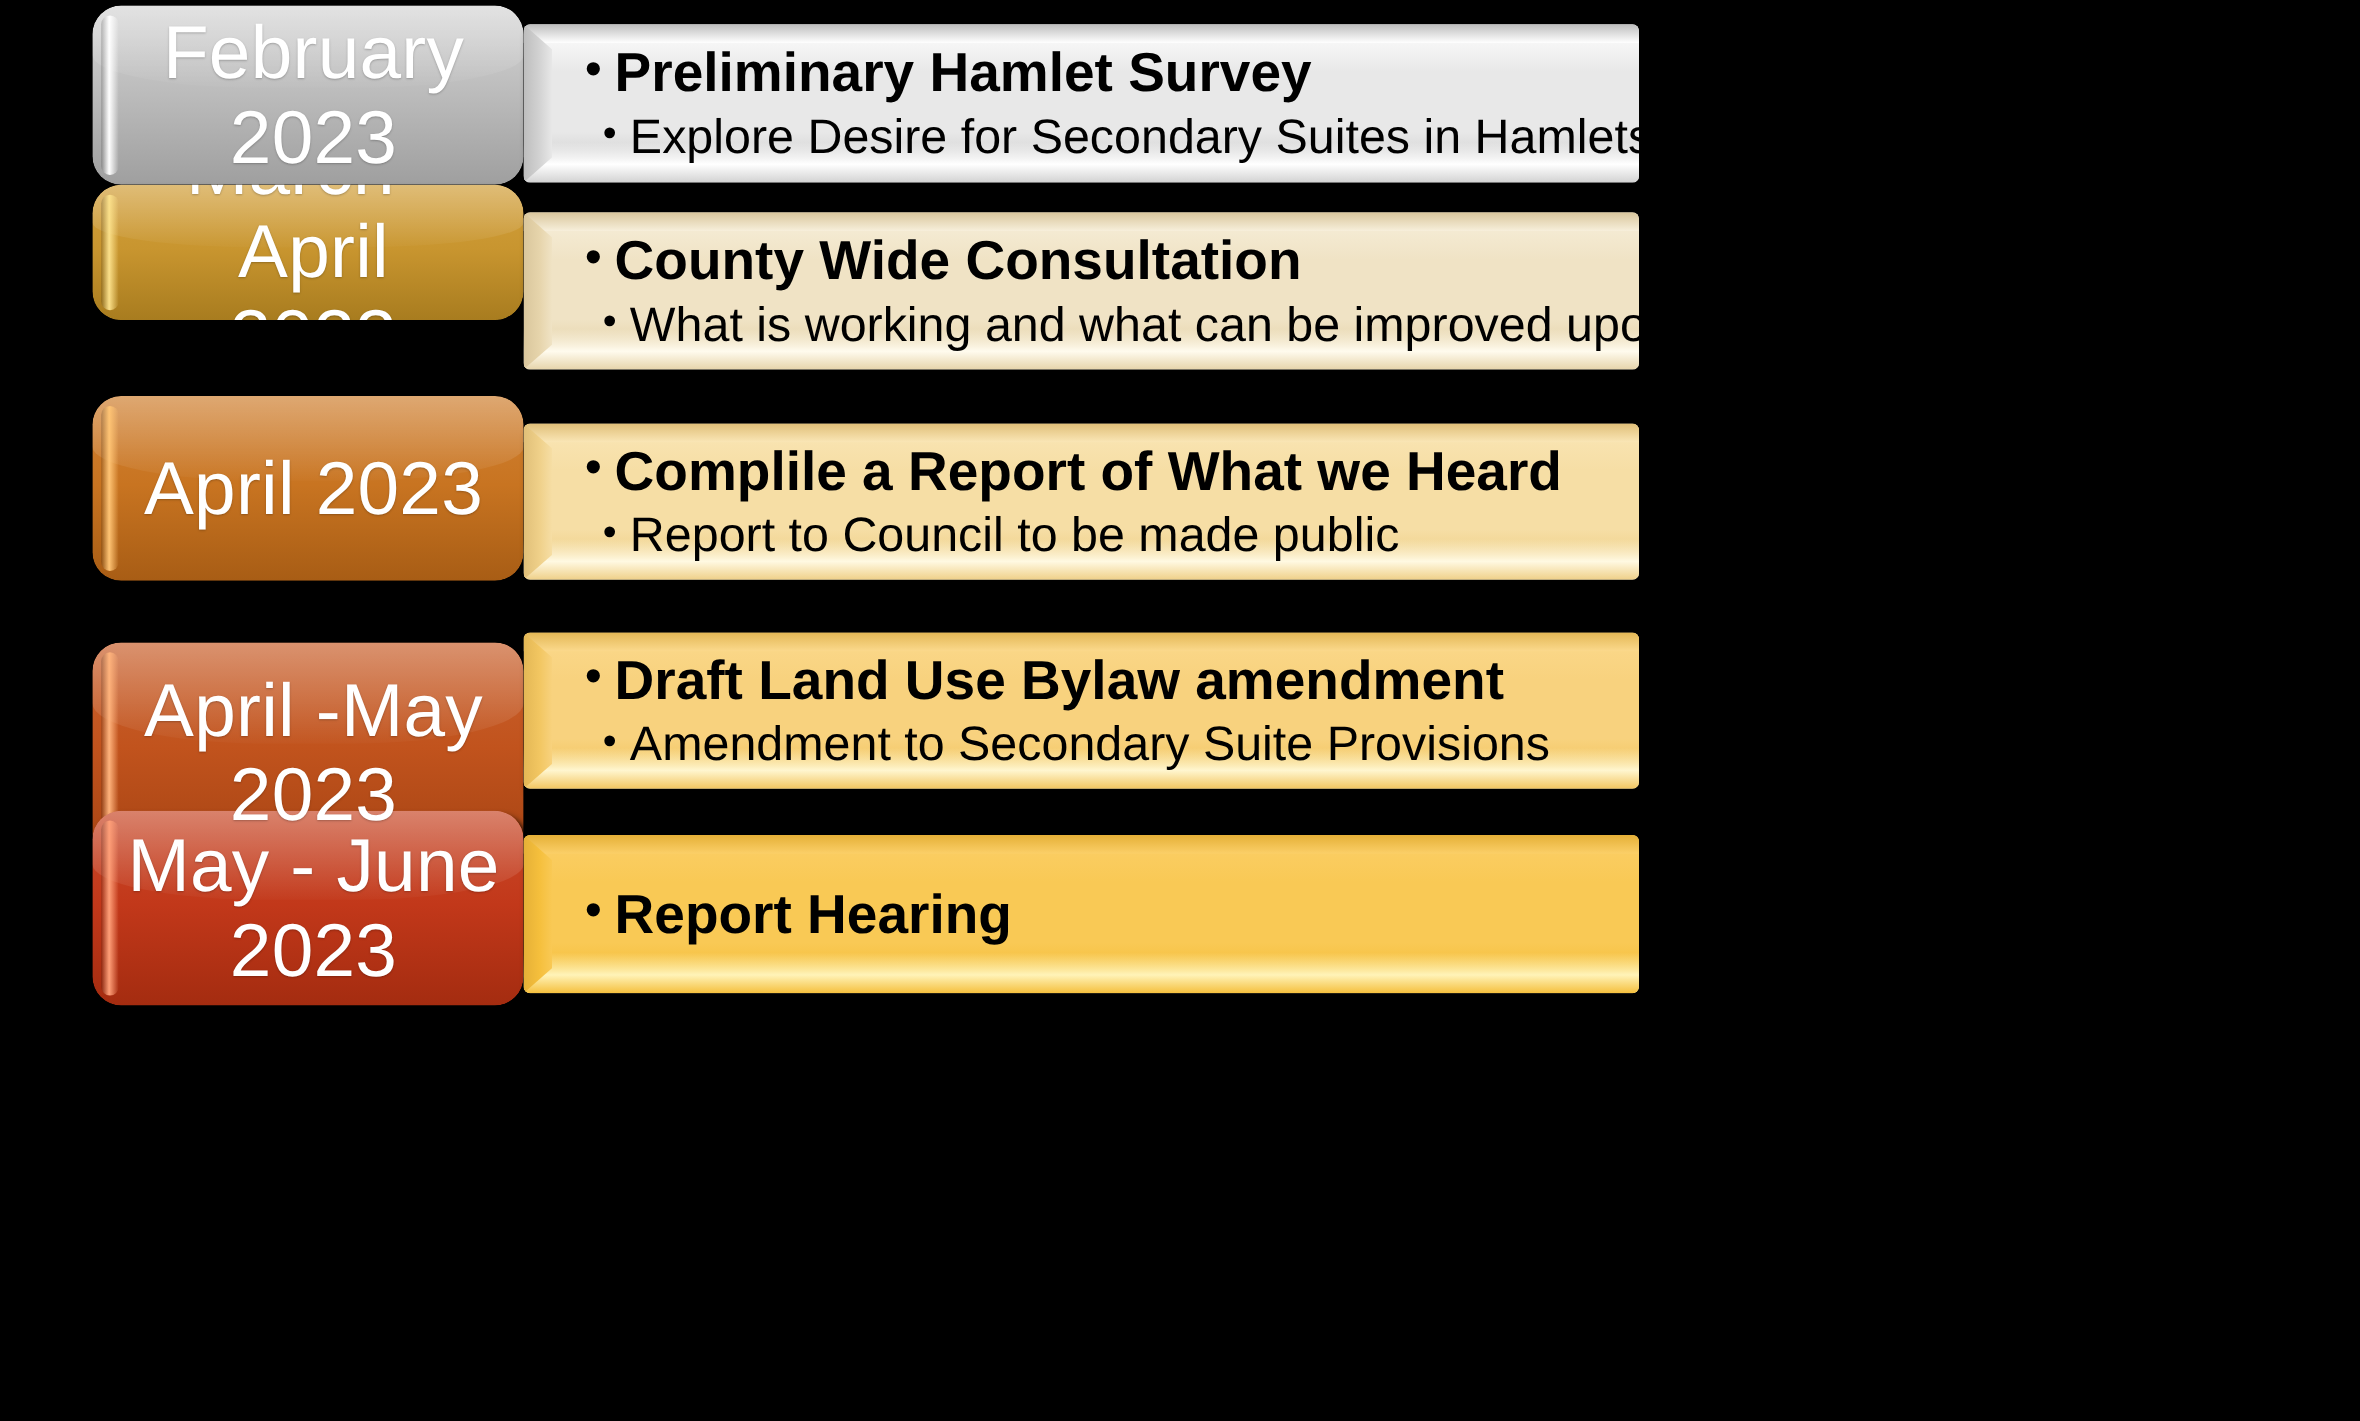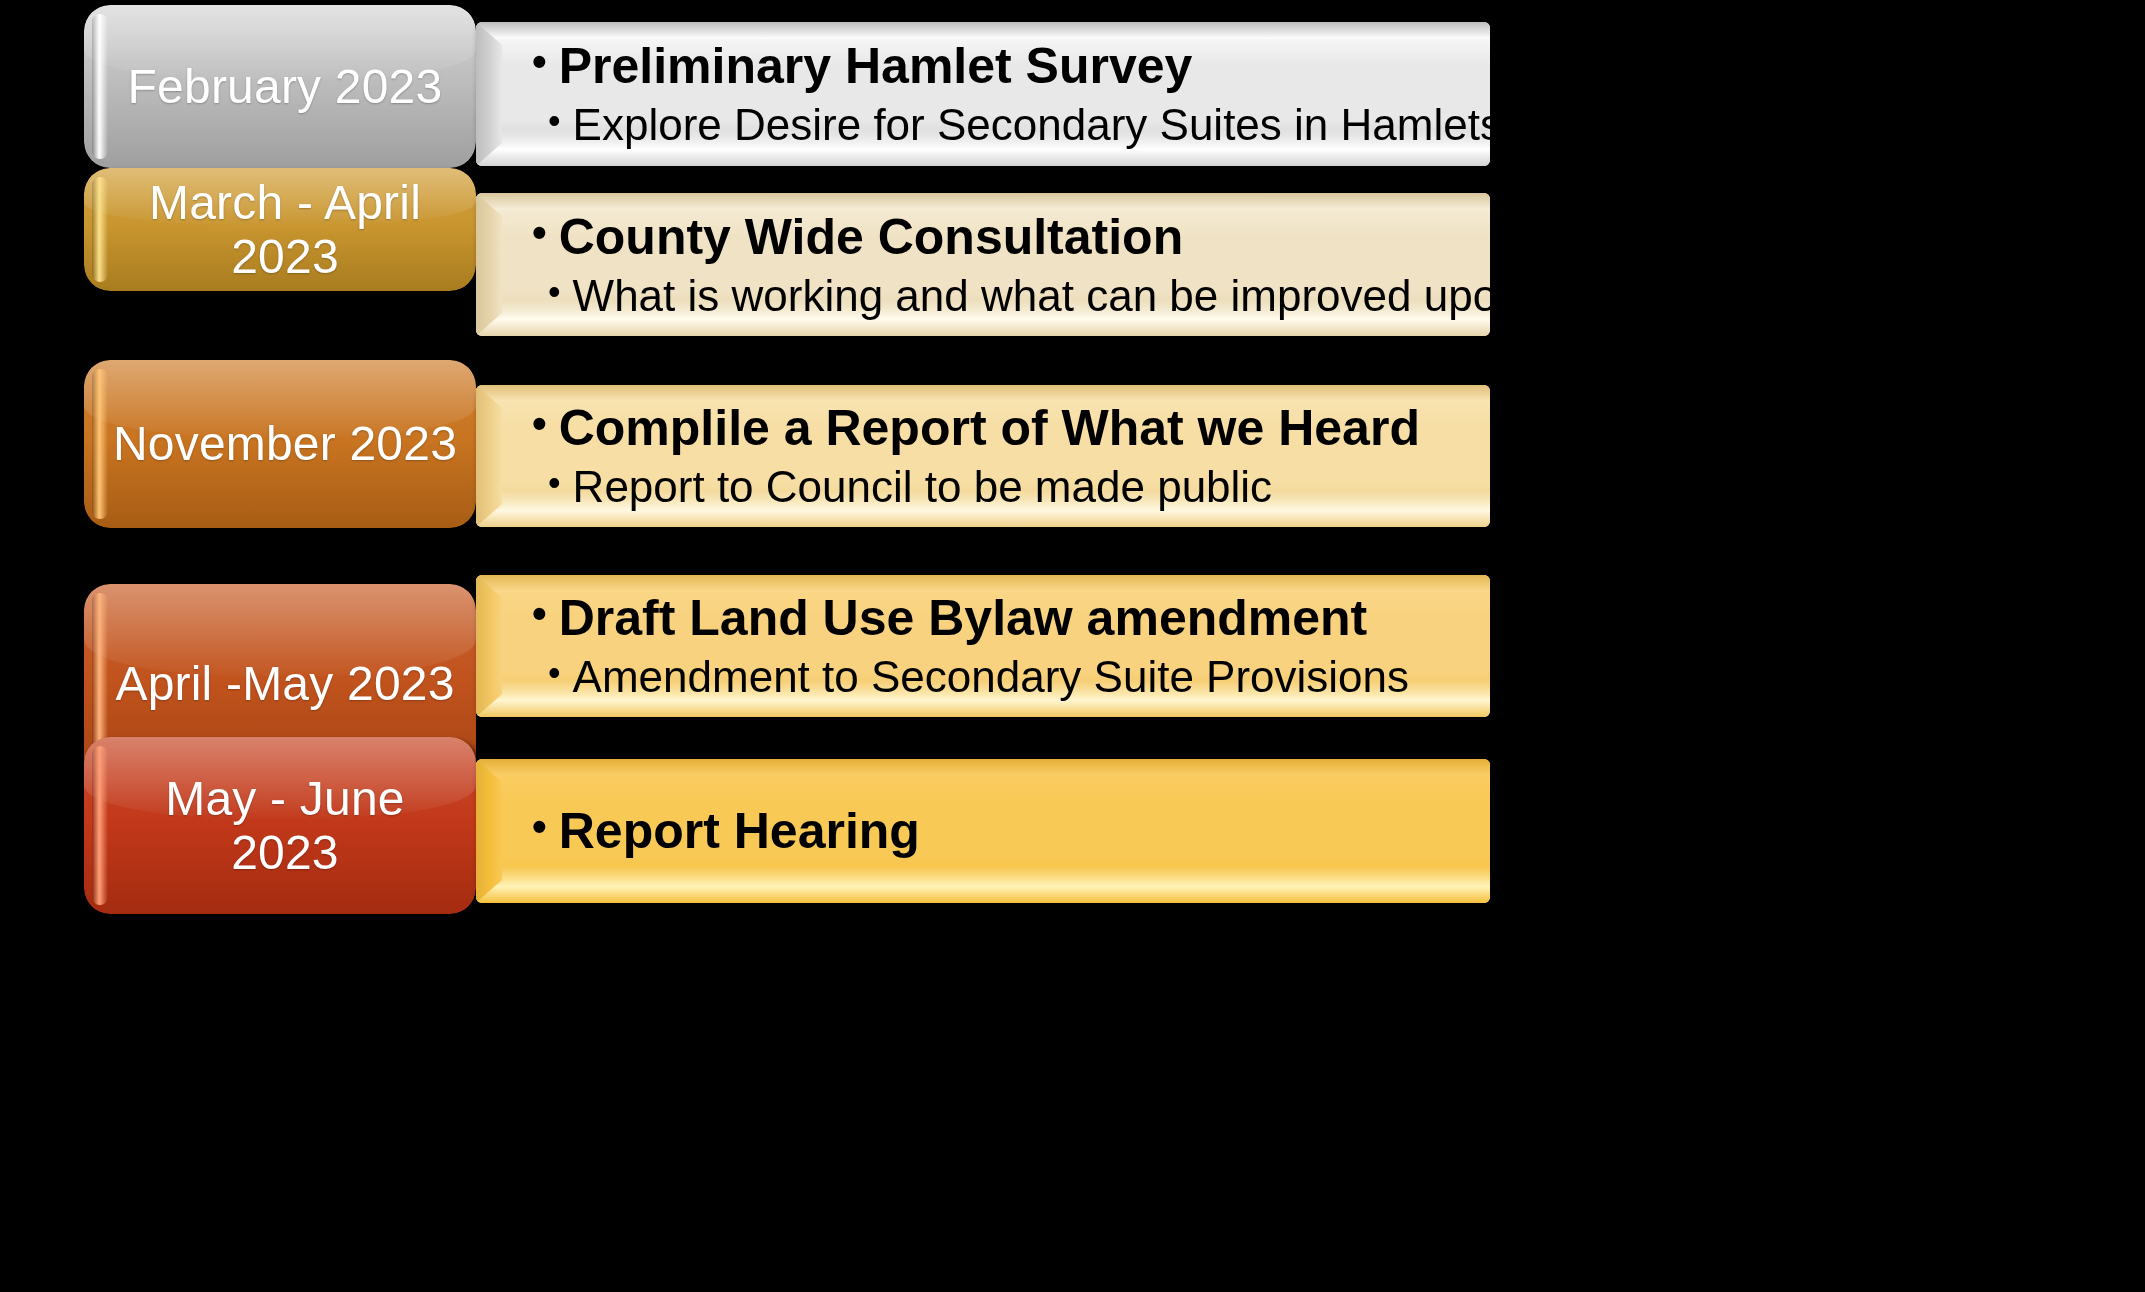--- a/index.html
+++ b/index.html
@@ -62,21 +62,21 @@
     position: absolute;
     left: 0; right: 0; top: 0;
     height: 46%;
     border-radius: 26px 26px 40% 40%;
     background: linear-gradient(to bottom, rgba(255,255,255,0.30), rgba(255,255,255,0.02));
     pointer-events: none;
   }
   .label-chip .chip-text {
     position: relative;
     z-index: 3;
-    font-size: 48px;
+    font-size: 68px;
     line-height: 1.12;
     letter-spacing: 0.2px;
     padding: 0 16px 0 26px;
     white-space: pre-line;
     text-shadow: 0 1px 2px rgba(0,0,0,0.25);
   }
 
   
   .content-panel {
     position: absolute;
@@ -197,21 +197,21 @@
             <span>What is working and what can be improved upon</span>
           </div>
         </div>
       </div>
     </div>
     <div class="row">
       <div class="label-chip" style="left: 84px; top: 360px; width: 392px; height: 168px;">
         <div class="chip-face" style="background: linear-gradient(rgb(208, 130, 52) 0%, rgb(200, 116, 33) 48%, rgb(168, 93, 21) 100%);"></div>
         <div class="chip-gloss"></div>
         <div class="chip-bevel" style="background: linear-gradient(to right, rgba(0, 0, 0, 0.18), rgb(255, 196, 116) 45%, rgba(255, 255, 255, 0) 100%);"></div>
-        <div class="chip-text">November 2023</div>
+        <div class="chip-text">April 2023</div>
       </div>
       <div class="content-panel" style="left: 476px; top: 385px; width: 1014px; height: 142px;">
         <div class="panel-face" style="background: linear-gradient(rgb(250, 230, 182) 0%, rgb(246, 222, 165) 30%, rgb(246, 222, 165) 68%, rgb(239, 208, 137) 86%, rgb(255, 249, 226) 100%);"></div>
         <div class="panel-cap" style="background: linear-gradient(rgb(224, 191, 120) 0%, rgb(250, 230, 182) 100%);"></div>
         <div class="panel-sheen" style="background: linear-gradient(rgba(255, 255, 255, 0) 0%, rgb(255, 249, 226) 55%, rgb(239, 208, 137) 100%);"></div>
         <div class="panel-fold" style="background: linear-gradient(to right, rgb(224, 191, 120) 0%, rgb(239, 208, 137) 55%, rgb(246, 222, 165) 100%); clip-path: polygon(0px 0px, 100% 16%, 100% 84%, 0px 100%);"></div>
         <div class="panel-body">
           <div class="bullet-line bullet-primary">
             <span class="bullet-dot">•</span>
             <span>Complile a Report of What we Heard</span>

